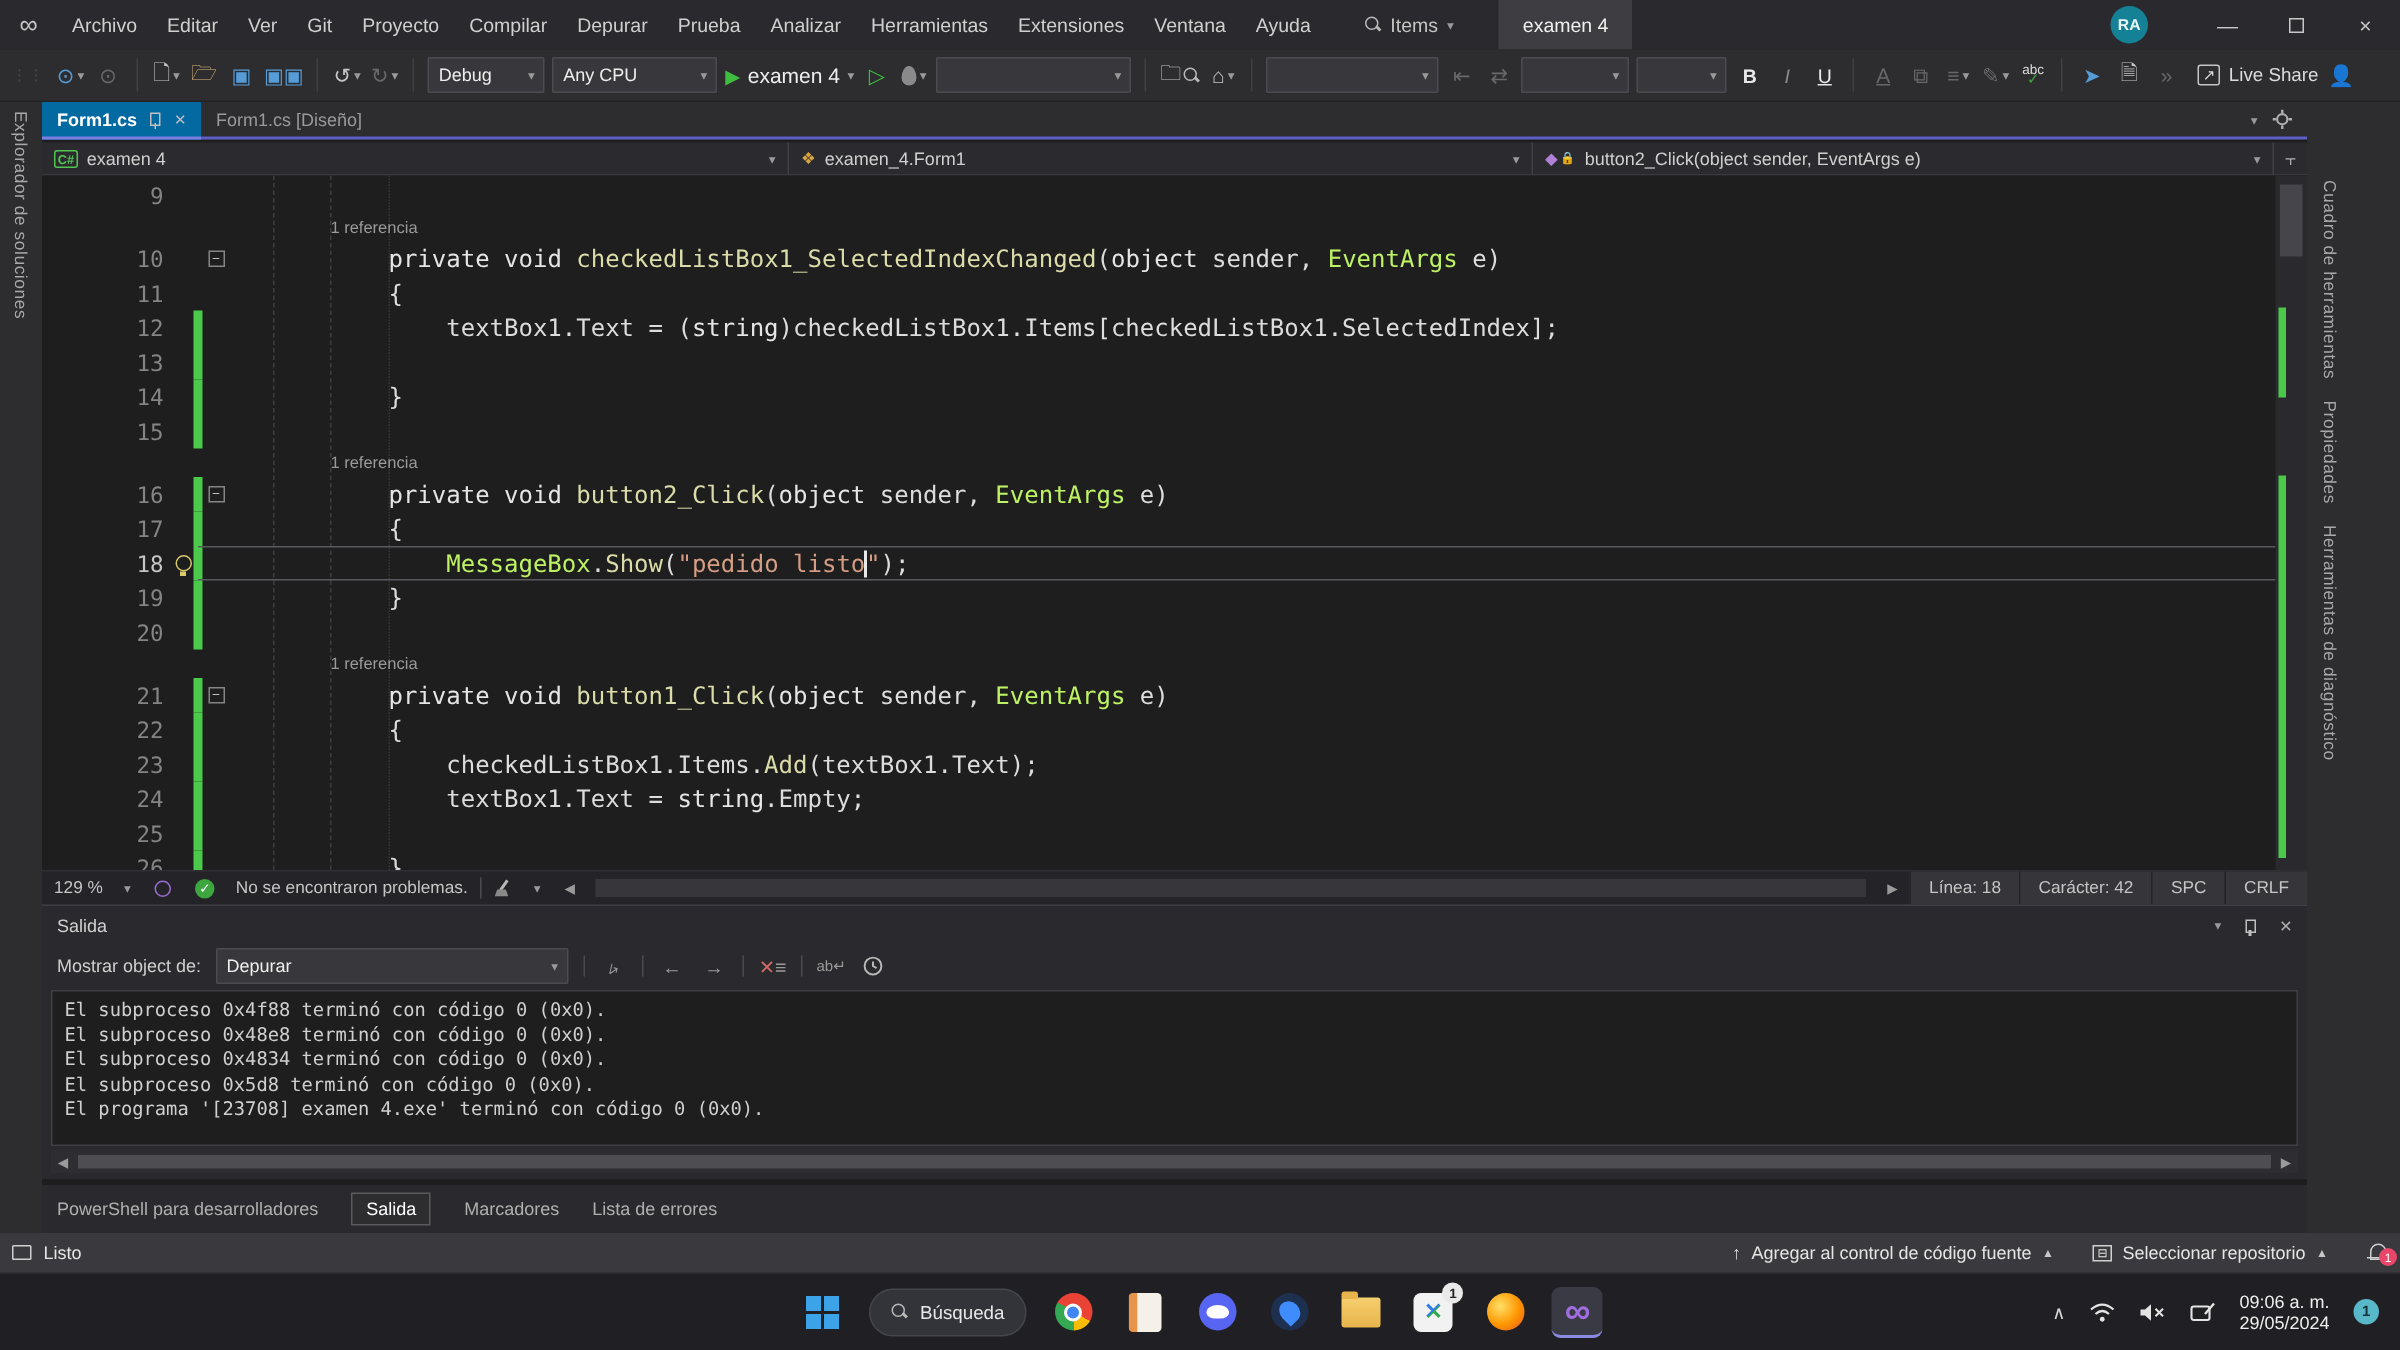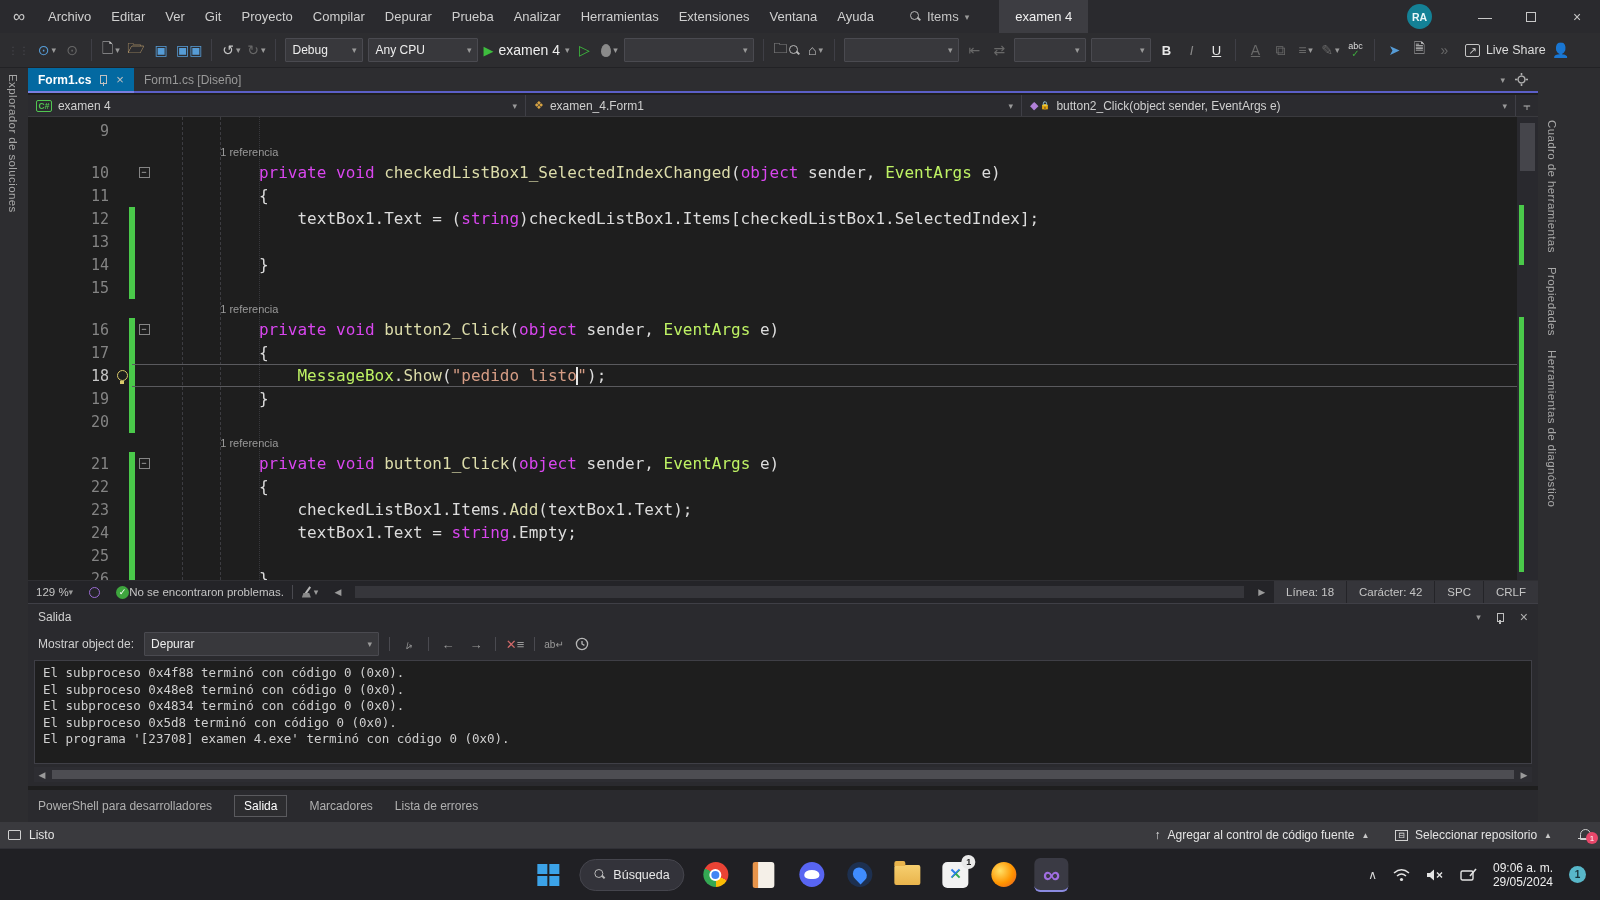--- a/index.html
+++ b/index.html
@@ -82,32 +82,32 @@
   .ed-row.lens { height:19px; }
   .gut { width:87px; text-align:right; padding-right:6px; color:#848484; font-family:"DejaVu Sans Mono", monospace; font-size:15px; flex:none; }
   .ed-row.cur .gut { color:#c6c6c6; }
   .bulb-col { width:14px; flex:none; display:flex; align-items:center; justify-content:center; }
   .chg-col { width:6px; flex:none; align-self:stretch; }
   .chg-col.on { background:#4ac94a; }
   .fold-col { width:18px; flex:none; display:flex; align-items:center; justify-content:center; }
   .foldbox { width:11px; height:11px; border:1px solid #858585; color:#c8c8c8; font-size:9px; line-height:9px; text-align:center; background:#1e1e1e; }
   .code { font-family:"DejaVu Sans Mono", monospace; font-size:16px; white-space:pre; color:#dcdcdc; }
   .lens-text { font-family:"Liberation Sans", sans-serif; font-size:11px; color:#9a9a9a; }
-  .tk-kw { color:#d946ef; } .tk-m { color:#dcdcaa; } .tk-t { color:#bef264; } .tk-s { color:#d69d85; } .tk-p { color:#dcdcdc; }
+  .tk-kw { color:#e5e5e5; } .tk-m { color:#dcdcaa; } .tk-t { color:#bef264; } .tk-s { color:#d69d85; } .tk-p { color:#dcdcdc; }
   .caret-bar { display:inline-block; width:1.5px; height:18px; background:#e8e8e8; vertical-align:text-bottom; margin:0 -0.5px; }
   .ed-row.cur::after { content:""; position:absolute; left:104px; right:0; top:0; bottom:0; border-top:1px solid #5a5a5e; border-bottom:1px solid #5a5a5e; pointer-events:none; }
   .bulb { width:11px; height:11px; border:1.3px solid #d9c96a; border-radius:50%; position:relative; }
   .bulb::after { content:""; position:absolute; left:2.5px; top:10px; width:3.5px; height:2.5px; background:#d9c96a; }
   #ed-scrollbar { position:absolute; right:0; top:0; width:21px; height:463px; background:#29292e; }
   #ed-thumb { position:absolute; left:3px; top:6px; width:15px; height:48px; background:#45454b; }
   .sb-mark { position:absolute; left:2px; width:5px; background:#4ac94a; }
 
   
   #edstatus { left:28px; top:580px; width:1510px; height:23px; background:#242428; display:flex; align-items:center; font-size:11.5px; color:#c5c5c5; border-top:1px solid #2f2f33; }
-  #edstatus .cell { padding:0 8px; display:flex; align-items:center; gap:0; }
+  #edstatus .cell { padding:0 8px; display:flex; align-items:center; gap:14px; }
   .okdot { width:13px; height:13px; border-radius:50%; background:#3ea63e; color:#fff; font-size:9px; display:flex; align-items:center; justify-content:center; }
   .health { width:11px; height:11px; border-radius:50%; border:1.5px solid #9b6bd3; }
   .vline { width:1px; height:14px; background:#4a4a50; }
   .hs-track { flex:1; height:100%; position:relative; }
   .hs-thumb { position:absolute; left:6px; right:6px; top:5px; height:12px; background:#36363b; }
   .statcell { background:#35353a; height:100%; display:flex; align-items:center; padding:0 12px; border-left:1px solid #242428; }
   .broom { width:13px; height:13px; position:relative; }
   .broom::before { content:""; position:absolute; left:6px; top:0; width:1.5px; height:8px; background:#b8b8b8; transform:rotate(35deg); }
   .broom::after { content:""; position:absolute; left:1px; top:7px; width:9px; height:5px; background:#8a8a8a; clip-path:polygon(0 100%,20% 0,80% 0,100% 100%); }
 

